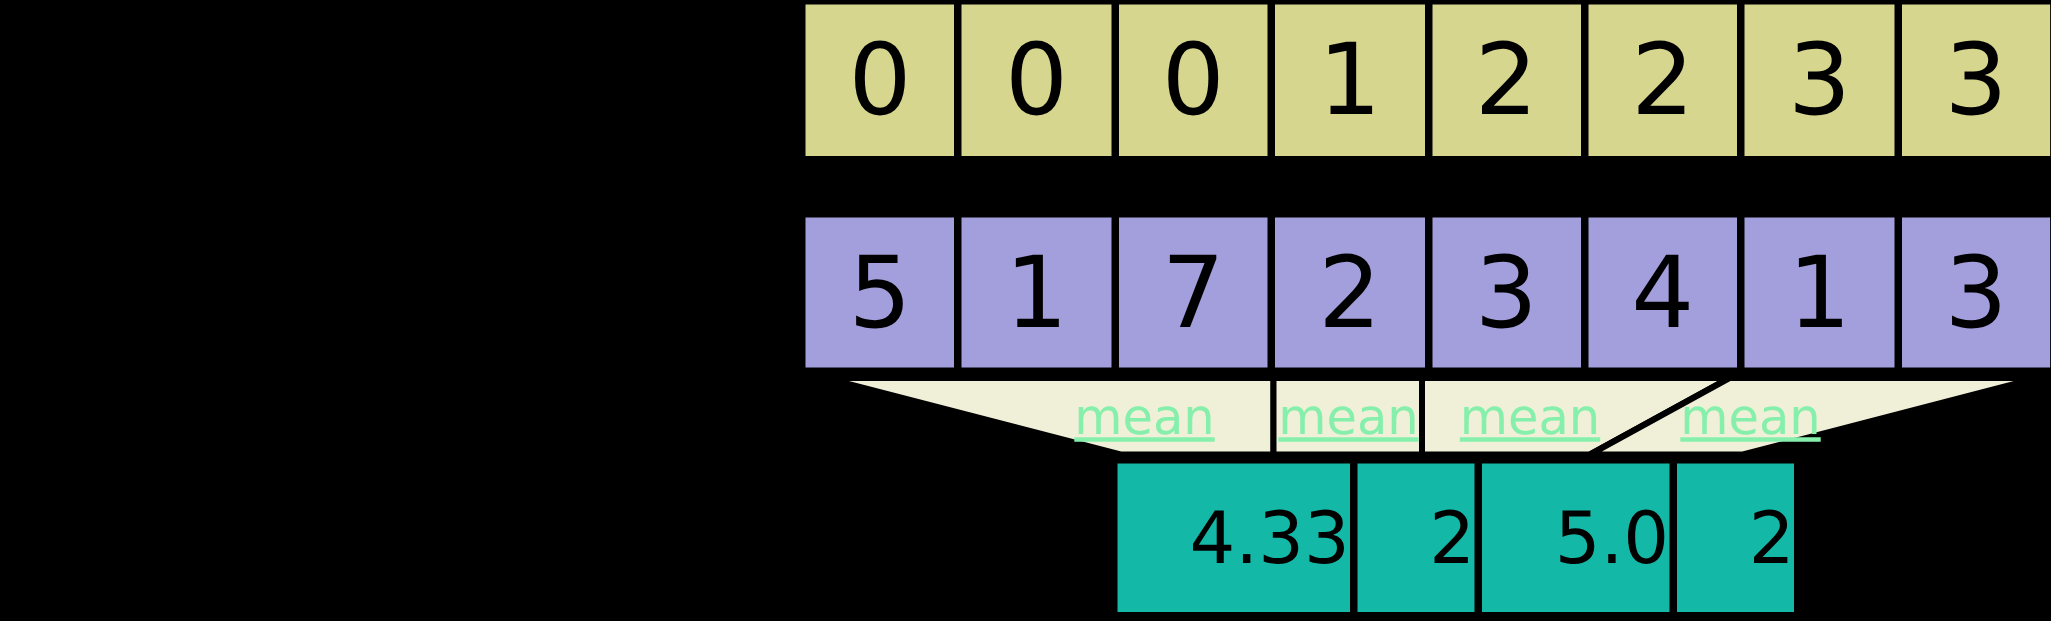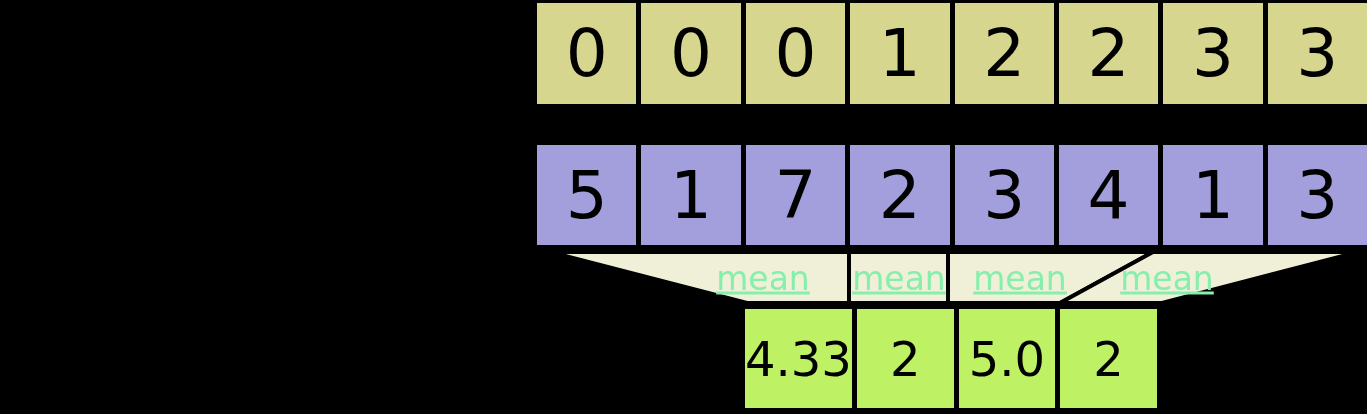--- a/index.html
+++ b/index.html
@@ -37,21 +37,21 @@
     left: 537px; top: 145px;
     width: 830px; height: 100px;
     font-size: 66px;
   }
   .row-data .cell { background: #a39fdd; }
   .row-result {
     left: 745px; top: 309px;
     width: 412px; height: 99px;
     font-size: 48px;
   }
-  .row-result .cell { background: #bef264; }
+  .row-result .cell { background: #14b8a6; padding-left: 48px; }
   .band-svg {
     position: absolute;
     left: 0; top: 0;
     width: 1367px;
     height: 414px;
   }
   .band-svg polygon {
     fill: #f0f0d8;
     stroke: #000000;
     stroke-width: 4;

